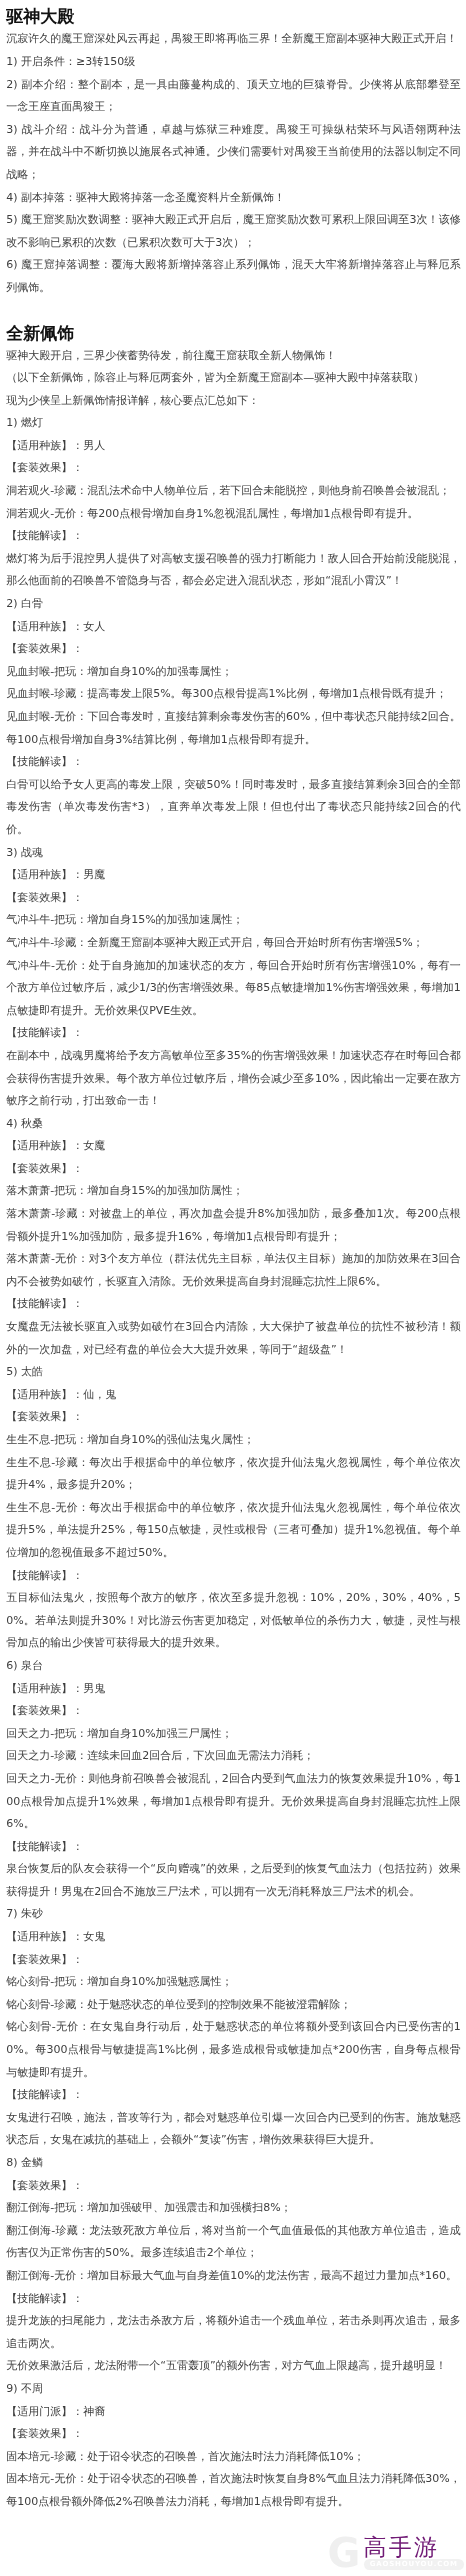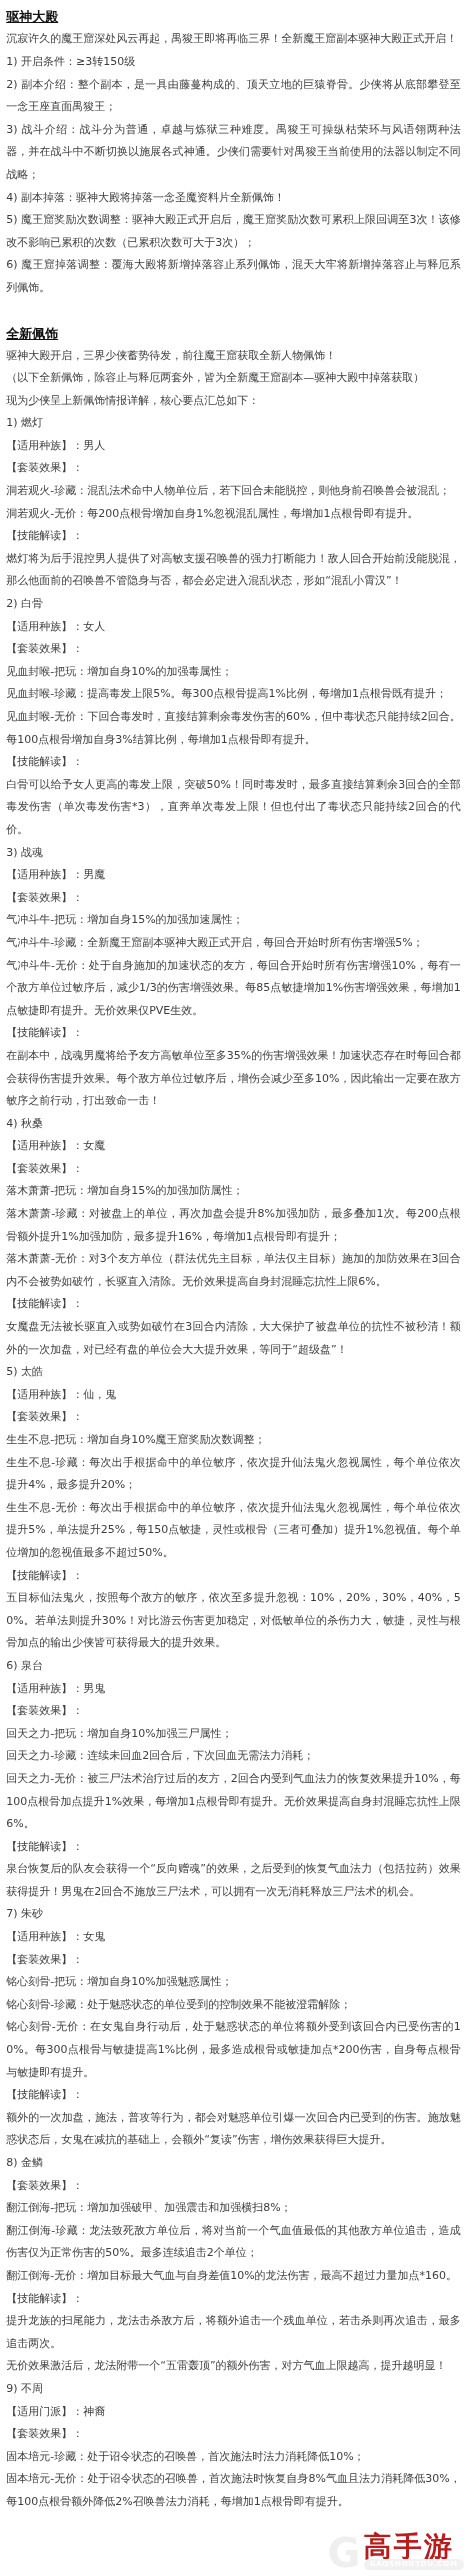--- a/index.html
+++ b/index.html
@@ -17,25 +17,24 @@
   p.line {
     margin: 0;
     font-size: 11px;
     line-height: 22.6px;
     color: #3d3d3d;
     word-break: break-all;
     text-align: justify;
   }
   h2.heading {
     margin: 0;
-    font-size: 13px;
+    font-size: 17px;
     line-height: 23px;
     color: #111111;
     font-weight: bold;
-    text-decoration: underline;
   }
   .gap { height: 22px; }
   .watermark {
     position: absolute;
     right: 3.1px;
     bottom: 3.1px;
     display: flex;
     align-items: center;
     gap: 3.1px;
     color: #ededed;
@@ -43,25 +42,25 @@
   }
   .wm-g {
     font-size: 40px;
     line-height: 40px;
     font-weight: bold;
     color: #efefef;
     font-family: "DejaVu Sans", sans-serif;
   }
   .wm-text { display: flex; flex-direction: column; align-items: flex-start; }
   .wm-brand {
-    font-size: 28px;
+    font-size: 23px;
     line-height: 22px;
-    font-weight: bold;
+    font-weight: normal;
     letter-spacing: 2.3px;
-    color: #b91c1c;
+    color: #701a75;
   }
   .wm-domain {
     font-size: 7px;
     line-height: 9.3px;
     font-weight: bold;
     letter-spacing: 0.8px;
     color: #ffffff;
     background: #f1f1f1;
     border-radius: 5.4px;
     padding: 0.8px 6.2px;
@@ -113,41 +112,41 @@
       <p class="line">【适用种族】：女魔</p>
       <p class="line">【套装效果】：</p>
       <p class="line">落木萧萧-把玩：增加自身15%的加强加防属性；</p>
       <p class="line">落木萧萧-珍藏：对被盘上的单位，再次加盘会提升8%加强加防，最多叠加1次。每200点根骨额外提升1%加强加防，最多提升16%，每增加1点根骨即有提升；</p>
       <p class="line">落木萧萧-无价：对3个友方单位（群法优先主目标，单法仅主目标）施加的加防效果在3回合内不会被势如破竹，长驱直入清除。无价效果提高自身封混睡忘抗性上限6%。</p>
       <p class="line">【技能解读】：</p>
       <p class="line">女魔盘无法被长驱直入或势如破竹在3回合内清除，大大保护了被盘单位的抗性不被秒清！额外的一次加盘，对已经有盘的单位会大大提升效果，等同于“超级盘”！</p>
       <p class="line">5) 太皓</p>
       <p class="line">【适用种族】：仙，鬼</p>
       <p class="line">【套装效果】：</p>
-      <p class="line">生生不息-把玩：增加自身10%魔王窟奖励次数调整；</p>
+      <p class="line">生生不息-把玩：增加自身10%的强仙法鬼火属性；</p>
       <p class="line">生生不息-珍藏：每次出手根据命中的单位敏序，依次提升仙法鬼火忽视属性，每个单位依次提升4%，最多提升20%；</p>
       <p class="line">生生不息-无价：每次出手根据命中的单位敏序，依次提升仙法鬼火忽视属性，每个单位依次提升5%，单法提升25%，每150点敏捷，灵性或根骨（三者可叠加）提升1%忽视值。每个单位增加的忽视值最多不超过50%。</p>
       <p class="line">【技能解读】：</p>
       <p class="line">五目标仙法鬼火，按照每个敌方的敏序，依次至多提升忽视：10%，20%，30%，40%，50%。若单法则提升30%！对比游云伤害更加稳定，对低敏单位的杀伤力大，敏捷，灵性与根骨加点的输出少侠皆可获得最大的提升效果。</p>
       <p class="line">6) 泉台</p>
       <p class="line">【适用种族】：男鬼</p>
       <p class="line">【套装效果】：</p>
       <p class="line">回天之力-把玩：增加自身10%加强三尸属性；</p>
       <p class="line">回天之力-珍藏：连续未回血2回合后，下次回血无需法力消耗；</p>
-      <p class="line">回天之力-无价：被三尸法术治疗过后的友方，2回合内受到气血法力的恢复效果提升10%，每100点根骨加点提升1%效果，每增加1点根骨即有提升。无价效果提高自身封混睡忘抗性上限6%。</p>
+      <p class="line">回天之力-无价：则他身前召唤兽会被混乱，2回合内受到气血法力的恢复效果提升10%，每100点根骨加点提升1%效果，每增加1点根骨即有提升。无价效果提高自身封混睡忘抗性上限6%。</p>
       <p class="line">【技能解读】：</p>
       <p class="line">泉台恢复后的队友会获得一个“反向赠魂”的效果，之后受到的恢复气血法力（包括拉药）效果获得提升！男鬼在2回合不施放三尸法术，可以拥有一次无消耗释放三尸法术的机会。</p>
       <p class="line">7) 朱砂</p>
       <p class="line">【适用种族】：女鬼</p>
       <p class="line">【套装效果】：</p>
       <p class="line">铭心刻骨-把玩：增加自身10%加强魅惑属性；</p>
       <p class="line">铭心刻骨-珍藏：处于魅惑状态的单位受到的控制效果不能被澄霜解除；</p>
       <p class="line">铭心刻骨-无价：在女鬼自身行动后，处于魅惑状态的单位将额外受到该回合内已受伤害的10%。每300点根骨与敏捷提高1%比例，最多造成根骨或敏捷加点*200伤害，自身每点根骨与敏捷即有提升。</p>
       <p class="line">【技能解读】：</p>
-      <p class="line">额外的一次加盘，施法，普攻等行为，都会对魅惑单位引爆一次回合内已受到的伤害。施放魅惑状态后，女鬼在减抗的基础上，会额外“复读”伤害，增伤效果获得巨大提升。</p>
+      <p class="line">女鬼进行召唤，施法，普攻等行为，都会对魅惑单位引爆一次回合内已受到的伤害。施放魅惑状态后，女鬼在减抗的基础上，会额外“复读”伤害，增伤效果获得巨大提升。</p>
       <p class="line">8) 金鳞</p>
       <p class="line">【套装效果】：</p>
       <p class="line">翻江倒海-把玩：增加加强破甲、加强震击和加强横扫8%；</p>
       <p class="line">翻江倒海-珍藏：龙法致死敌方单位后，将对当前一个气血值最低的其他敌方单位追击，造成伤害仅为正常伤害的50%。最多连续追击2个单位；</p>
       <p class="line">翻江倒海-无价：增加目标最大气血与自身差值10%的龙法伤害，最高不超过力量加点*160。</p>
       <p class="line">【技能解读】：</p>
       <p class="line">提升龙族的扫尾能力，龙法击杀敌方后，将额外追击一个残血单位，若击杀则再次追击，最多追击两次。</p>
       <p class="line">无价效果激活后，龙法附带一个“五雷轰顶”的额外伤害，对方气血上限越高，提升越明显！</p>
       <p class="line">9) 不周</p>
       <p class="line">【适用门派】：神裔</p>

